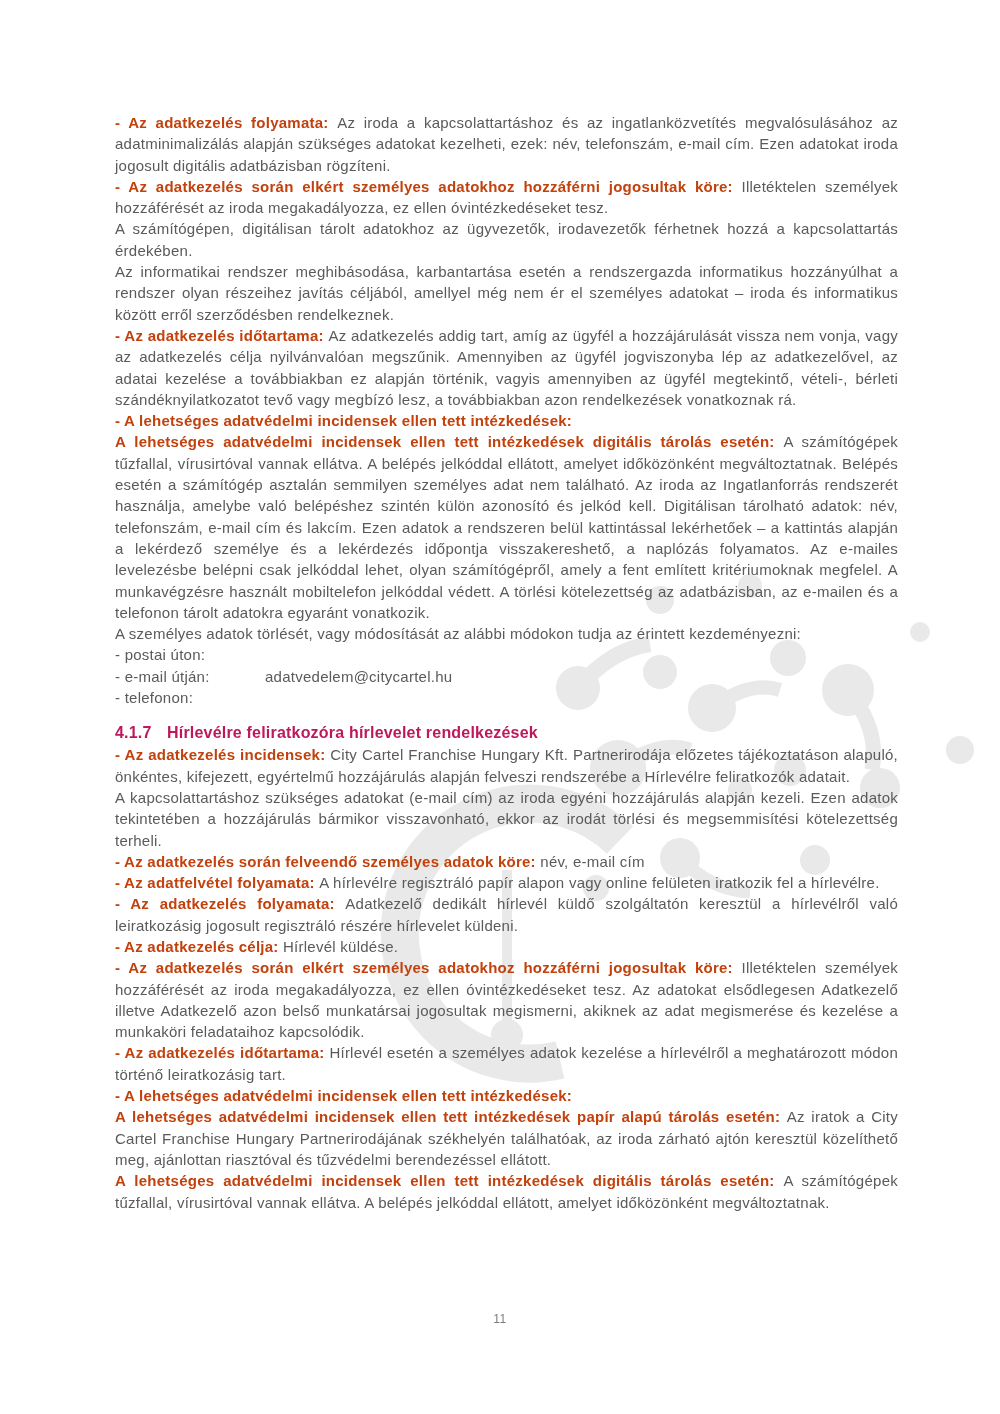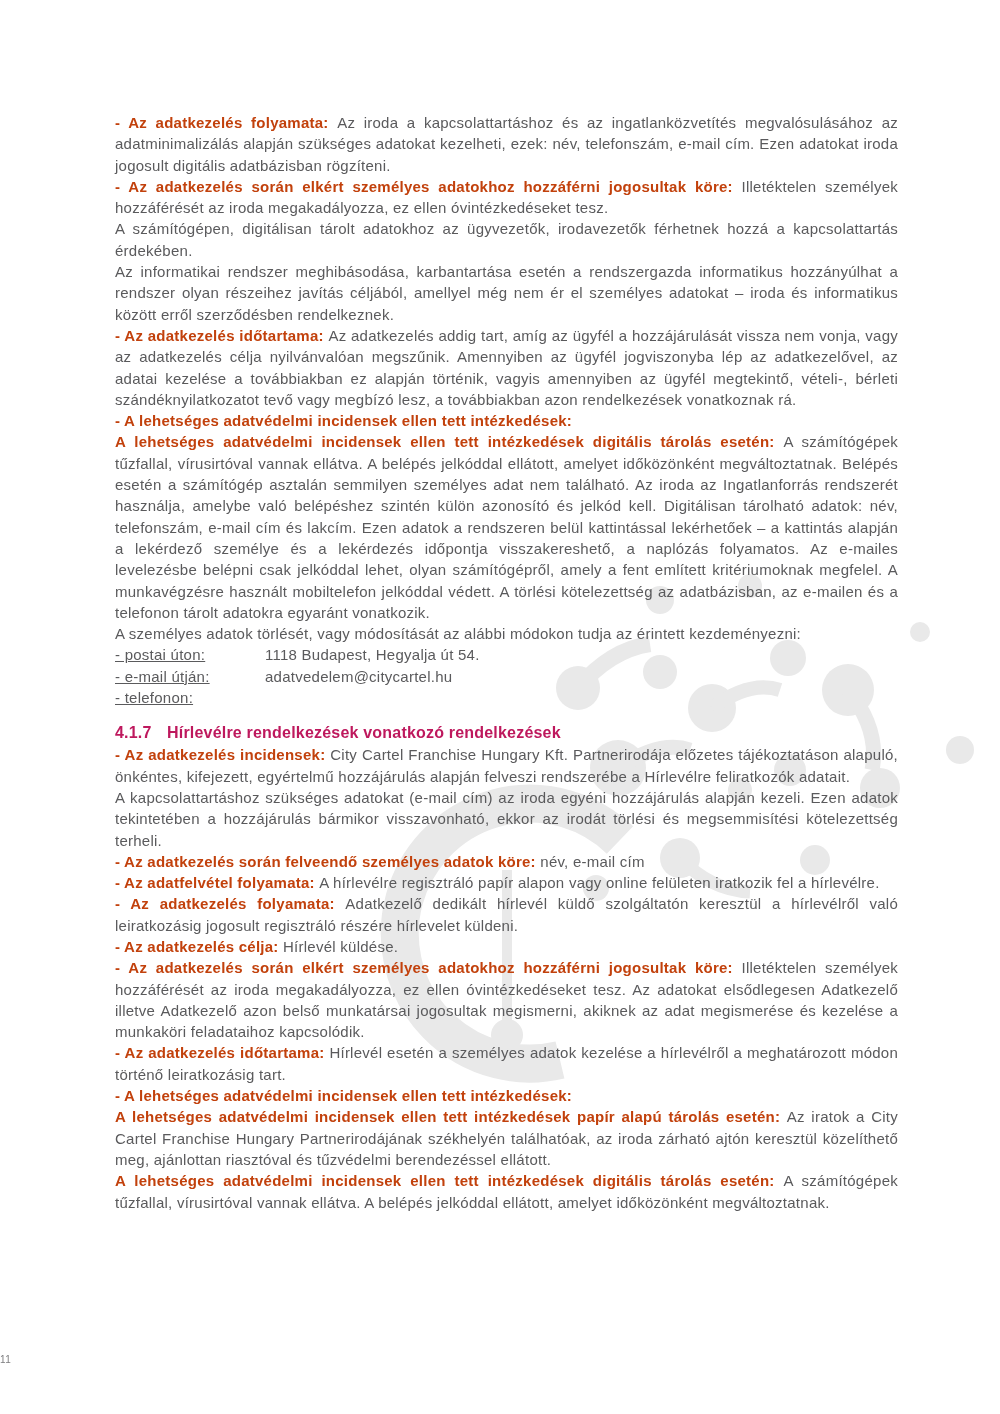--- a/index.html
+++ b/index.html
@@ -32,37 +32,38 @@
     color: #5a5a5c;
   }
   p.para b { color: #c2410c; font-weight: 700; }
   .contact-row {
     display: flex;
     font-size: 15px;
     line-height: 21.3px;
     letter-spacing: 0.25px;
     color: #5a5a5c;
   }
-  .contact-label { width: 150px; flex: 0 0 150px; text-decoration: underline; }
+  .contact-label { width: 150px; flex: 0 0 150px; }
   .contact-value { flex: 1; }
   h3.heading {
     display: flex;
     margin: 14px 0 0 0;
     font-size: 16px;
     line-height: 22px;
     font-weight: 700;
     color: #be185d;
     letter-spacing: 0.2px;
   }
   h3.heading .h-num { width: 52px; flex: 0 0 52px; }
   .page-footer {
     position: absolute;
-    left: 0; top: 1354px;
+    left: 0; top: 1312px;
     width: 1000px;
-    font-size: 10px;
+    text-align: center;
+    font-size: 12px;
     color: #7d7d7f;
     letter-spacing: 0.5px;
     z-index: 1;
   }
 </style>
 </head>
 <body>
 
 <svg class="watermark" viewBox="0 0 640 580" fill="none" xmlns="http://www.w3.org/2000/svg">
   <g fill="var(--wm, #e9e9e9)" stroke="var(--wm, #e9e9e9)">
@@ -100,32 +101,31 @@
     <p class="para"><b>- Az adatkezelés folyamata: </b><span>Az iroda a kapcsolattartáshoz és az ingatlanközvetítés megvalósulásához az adatminimalizálás alapján szükséges adatokat kezelheti, ezek: név, telefonszám, e-mail cím. Ezen adatokat iroda jogosult digitális adatbázisban rögzíteni.</span></p>
     <p class="para"><b>- Az adatkezelés során elkért személyes adatokhoz hozzáférni jogosultak köre: </b><span>Illetéktelen személyek hozzáférését az iroda megakadályozza, ez ellen óvintézkedéseket tesz.</span></p>
     <p class="para"><span>A számítógépen, digitálisan tárolt adatokhoz az ügyvezetők, irodavezetők férhetnek hozzá a kapcsolattartás érdekében.</span></p>
     <p class="para"><span>Az informatikai rendszer meghibásodása, karbantartása esetén a rendszergazda informatikus hozzányúlhat a rendszer olyan részeihez javítás céljából, amellyel még nem ér el személyes adatokat – iroda és informatikus között erről szerződésben rendelkeznek.</span></p>
     <p class="para"><b>- Az adatkezelés időtartama: </b><span>Az adatkezelés addig tart, amíg az ügyfél a hozzájárulását vissza nem vonja, vagy az adatkezelés célja nyilvánvalóan megszűnik. Amennyiben az ügyfél jogviszonyba lép az adatkezelővel, az adatai kezelése a továbbiakban ez alapján történik, vagyis amennyiben az ügyfél megtekintő, vételi-, bérleti szándéknyilatkozatot tevő vagy megbízó lesz, a továbbiakban azon rendelkezések vonatkoznak rá.</span></p>
     <p class="para"><b>- A lehetséges adatvédelmi incidensek ellen tett intézkedések:</b></p>
     <p class="para"><b>A lehetséges adatvédelmi incidensek ellen tett intézkedések digitális tárolás esetén: </b><span>A számítógépek tűzfallal, vírusirtóval vannak ellátva. A belépés jelkóddal ellátott, amelyet időközönként megváltoztatnak. Belépés esetén a számítógép asztalán semmilyen személyes adat nem található. Az iroda az Ingatlanforrás rendszerét használja, amelybe való belépéshez szintén külön azonosító és jelkód kell. Digitálisan tárolható adatok: név, telefonszám, e-mail cím és lakcím. Ezen adatok a rendszeren belül kattintással lekérhetőek – a kattintás alapján a lekérdező személye és a lekérdezés időpontja visszakereshető, a naplózás folyamatos. Az e-mailes levelezésbe belépni csak jelkóddal lehet, olyan számítógépről, amely a fent említett kritériumoknak megfelel. A munkavégzésre használt mobiltelefon jelkóddal védett. A törlési kötelezettség az adatbázisban, az e-mailen és a telefonon tárolt adatokra egyaránt vonatkozik.</span></p>
     <p class="para"><span>A személyes adatok törlését, vagy módosítását az alábbi módokon tudja az érintett kezdeményezni:</span></p>
     <div class="contact-row">
       <span class="contact-label">- postai úton:</span>
-      <span class="contact-value">1118 Budapest, Hegyalja út 54.</span>
     </div>
     <div class="contact-row">
       <span class="contact-label">- e-mail útján:</span>
       <span class="contact-value">adatvedelem@citycartel.hu</span>
     </div>
     <div class="contact-row">
       <span class="contact-label">- telefonon:</span>
     </div>
     <h3 class="heading">
       <span class="h-num">4.1.7</span>
-      <span class="h-text">Hírlevélre rendelkezések vonatkozó rendelkezések</span>
+      <span class="h-text">Hírlevélre feliratkozóra hírlevelet rendelkezések</span>
     </h3>
     <p class="para"><b>- Az adatkezelés incidensek: </b><span>City Cartel Franchise Hungary Kft. Partnerirodája előzetes tájékoztatáson alapuló, önkéntes, kifejezett, egyértelmű hozzájárulás alapján felveszi rendszerébe a Hírlevélre feliratkozók adatait.</span></p>
     <p class="para"><span>A kapcsolattartáshoz szükséges adatokat (e-mail cím) az iroda egyéni hozzájárulás alapján kezeli. Ezen adatok tekintetében a hozzájárulás bármikor visszavonható, ekkor az irodát törlési és megsemmisítési kötelezettség terheli.</span></p>
     <p class="para"><b>- Az adatkezelés során felveendő személyes adatok köre: </b><span>név, e-mail cím</span></p>
     <p class="para"><b>- Az adatfelvétel folyamata: </b><span>A hírlevélre regisztráló papír alapon vagy online felületen iratkozik fel a hírlevélre.</span></p>
     <p class="para"><b>- Az adatkezelés folyamata: </b><span>Adatkezelő dedikált hírlevél küldő szolgáltatón keresztül a hírlevélről való leiratkozásig jogosult regisztráló részére hírlevelet küldeni.</span></p>
     <p class="para"><b>- Az adatkezelés célja: </b><span>Hírlevél küldése.</span></p>
     <p class="para"><b>- Az adatkezelés során elkért személyes adatokhoz hozzáférni jogosultak köre: </b><span>Illetéktelen személyek hozzáférését az iroda megakadályozza, ez ellen óvintézkedéseket tesz. Az adatokat elsődlegesen Adatkezelő illetve Adatkezelő azon belső munkatársai jogosultak megismerni, akiknek az adat megismerése és kezelése a munkaköri feladataihoz kapcsolódik.</span></p>
     <p class="para"><b>- Az adatkezelés időtartama: </b><span>Hírlevél esetén a személyes adatok kezelése a hírlevélről a meghatározott módon történő leiratkozásig tart.</span></p>
     <p class="para"><b>- A lehetséges adatvédelmi incidensek ellen tett intézkedések:</b></p>

